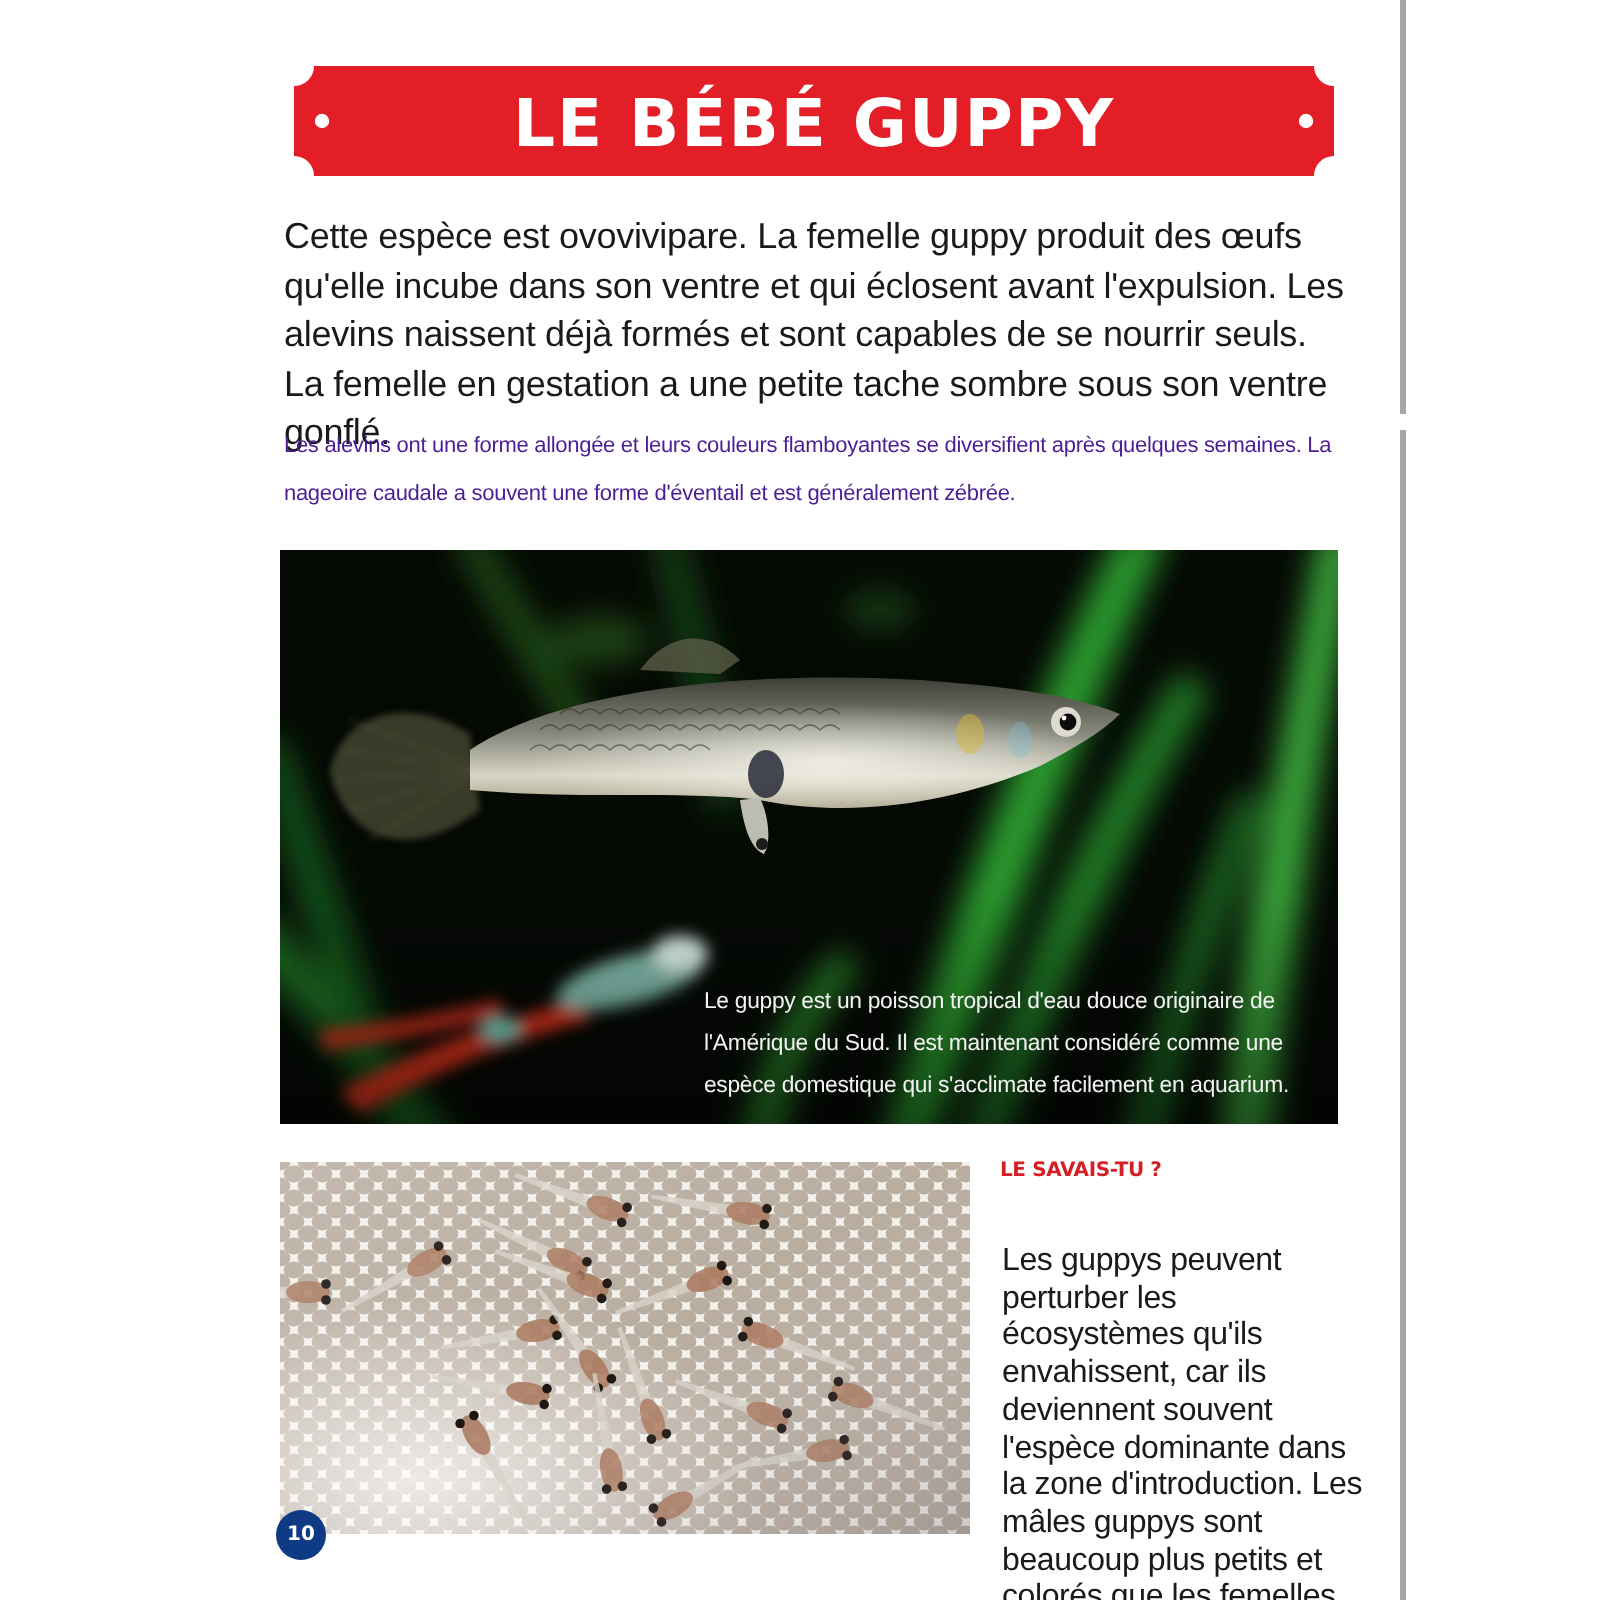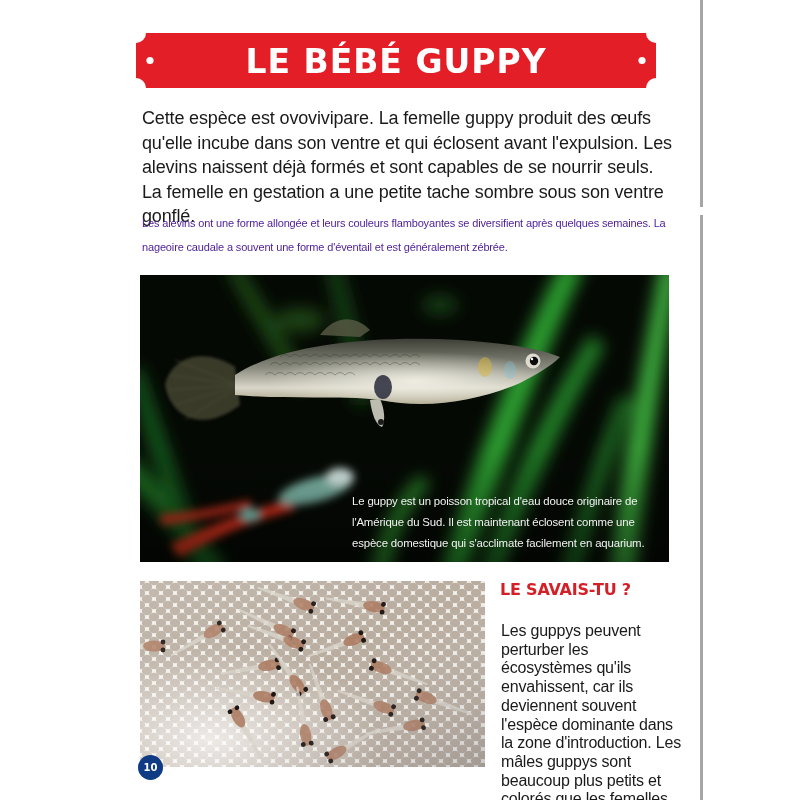--- a/index.html
+++ b/index.html
@@ -19,21 +19,21 @@
     left: 700px;
     width: 3px;
     background: #a6a6a6;
   }
   .page-edge.top { top: 0; height: 207px; }
   .page-edge.bottom { top: 215px; height: 585px; }
 
   
   .banner {
     position: absolute;
-    left: 136px;
+    left: 147px;
     top: 33px;
     width: 520px;
     height: 55px;
   }
   .banner svg { position: absolute; left: 0; top: 0; }
   .banner-title {
     position: absolute;
     left: 0; right: 0; top: 0; bottom: 0;
     display: flex;
     align-items: center;
@@ -104,21 +104,21 @@
   }
   .photo-fry svg { position: absolute; left: 0; top: 0; }
 
   
   .didyouknow-title {
     position: absolute;
     left: 500px;
     top: 580px;
     font-family: "DejaVu Sans", sans-serif;
     font-weight: bold;
-    font-size: 16px;
+    font-size: 10px;
     color: #d41f27;
     letter-spacing: -0.2px;
   }
   .didyouknow-body {
     position: absolute;
     left: 501px;
     top: 622px;
     width: 180px;
     font-family: "Liberation Sans", sans-serif;
     font-size: 16px;
@@ -241,21 +241,21 @@
     <circle cx="241" cy="147" r="3" fill="#1c1c1c"></circle>
 
     <circle cx="393" cy="86" r="7.5" fill="#dedad0"></circle>
     <circle cx="394" cy="86" r="4.2" fill="#0c0c0c"></circle>
     <circle cx="392" cy="84" r="1.2" fill="#ffffff"></circle>
 
     <ellipse cx="345" cy="92" rx="7" ry="10" fill="#d8b63a" opacity="0.5"></ellipse>
     <ellipse cx="370" cy="95" rx="6" ry="9" fill="#7fc0d8" opacity="0.35"></ellipse>
     <rect width="529" height="287" fill="url(#shade)"></rect>
   </svg>
-  <p class="photo-caption" style="margin:0">Le guppy est un poisson tropical d'eau douce originaire de l'Amérique du Sud. Il est maintenant éclosent comme une espèce domestique qui s'acclimate facilement en aquarium.</p>
+  <p class="photo-caption" style="margin:0">Le guppy est un poisson tropical d'eau douce originaire de l'Amérique du Sud. Il est maintenant considéré comme une espèce domestique qui s'acclimate facilement en aquarium.</p>
 </div>
 
 <div class="photo-fry">
   <svg width="345" height="186" viewBox="0 0 345 186">
     <defs>
       <pattern id="mesh" width="14" height="12" patternUnits="userSpaceOnUse">
         <rect width="14" height="12" fill="#f3f1ec"></rect>
         <ellipse cx="7" cy="6" rx="5.2" ry="4.2" fill="#b9ada0"></ellipse>
         <ellipse cx="0" cy="0" rx="5.2" ry="4.2" fill="#b9ada0"></ellipse>
         <ellipse cx="14" cy="0" rx="5.2" ry="4.2" fill="#b9ada0"></ellipse>

